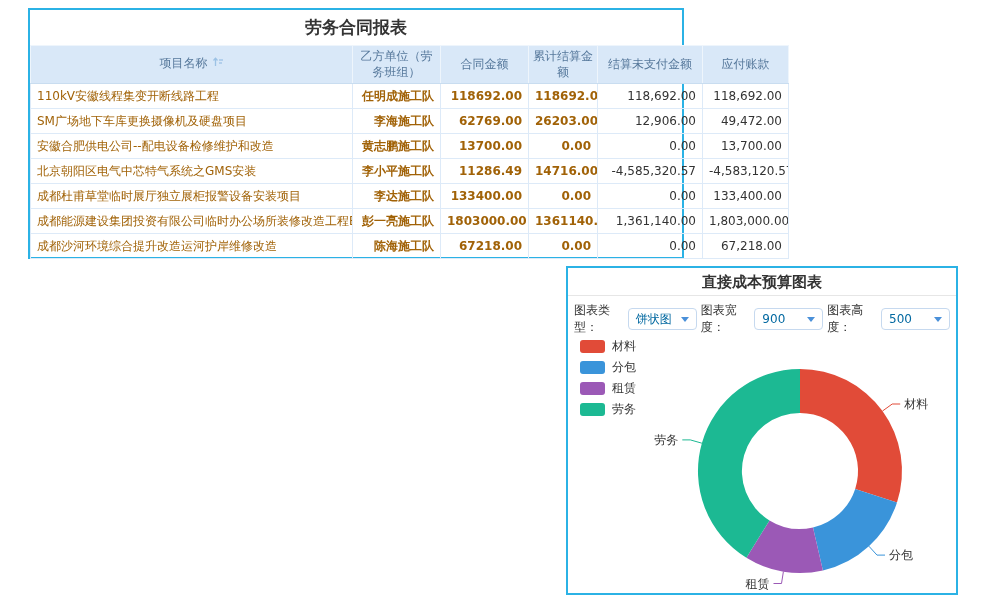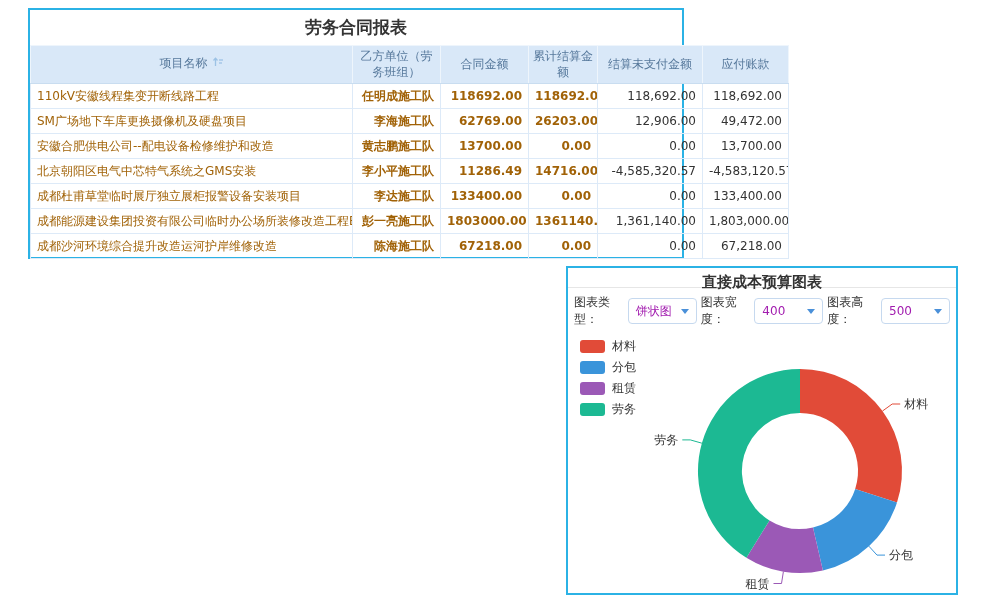--- a/index.html
+++ b/index.html
@@ -31,34 +31,34 @@
   .t-blue { color: #a16207; }
   .t-dark { color: #333; }
   .sort-icon { display: inline-block; vertical-align: -1px; margin-left: 4px; }
 
   
   .chart-panel {
     position: absolute; left: 566px; top: 266px; width: 392px; height: 329px;
     background: #fff; border: 2px solid #2bb2e5;
   }
   .chart-title {
-    height: 20px; line-height: 28px; text-align: center;
+    height: 28px; line-height: 28px; text-align: center;
     font-size: 15px; font-weight: bold; color: #333;
     border-bottom: 1px solid #e6e6e6;
   }
   .chart-controls {
     display: flex; align-items: center; gap: 4px;
     padding: 6px 6px 4px 6px; font-size: 12px; color: #333;
   }
   .ctl-group { display: flex; align-items: center; gap: 4px; }
   .select-box {
-    width: 80px; height: 14px; background: #fff;
+    width: 80px; height: 22px; background: #fff;
     border: 1px solid #c6d9ef; border-radius: 4px;
     display: flex; align-items: center; justify-content: space-between;
-    padding: 12px 7px; font-size: 12px; color: #a21caf; cursor: pointer;
+    padding: 0 7px; font-size: 12px; color: #0369a1; cursor: pointer;
   }
   .caret-down {
     width: 0; height: 0; border-left: 4px solid transparent;
     border-right: 4px solid transparent; border-top: 5px solid #4a90d9;
   }
   .legend { position: absolute; left: 12px; top: 68px; }
   .legend-item { display: flex; align-items: center; height: 21px; cursor: pointer; }
   .legend-swatch { width: 25px; height: 13px; border-radius: 3px; }
   .legend-label { margin-left: 7px; font-size: 12px; color: #333; }
   .donut-svg { position: absolute; left: 0; top: 0; }
@@ -167,21 +167,21 @@
       <div class="ctl-group">
         <span>图表类型：</span>
         <div class="select-box">
           <span>饼状图</span>
           <span class="caret-down"></span>
         </div>
       </div>
       <div class="ctl-group">
         <span>图表宽度：</span>
         <div class="select-box">
-          <span>400</span>
+          <span>900</span>
           <span class="caret-down"></span>
         </div>
       </div>
       <div class="ctl-group">
         <span>图表高度：</span>
         <div class="select-box">
           <span>500</span>
           <span class="caret-down"></span>
         </div>
       </div>

